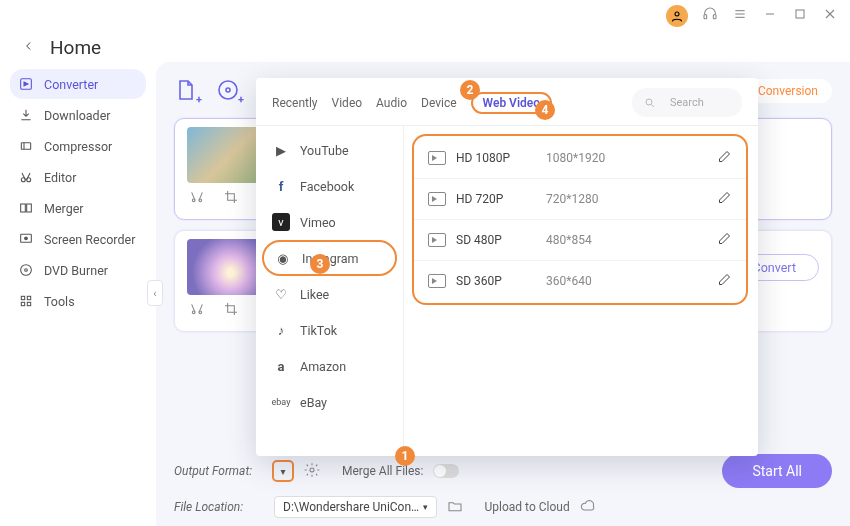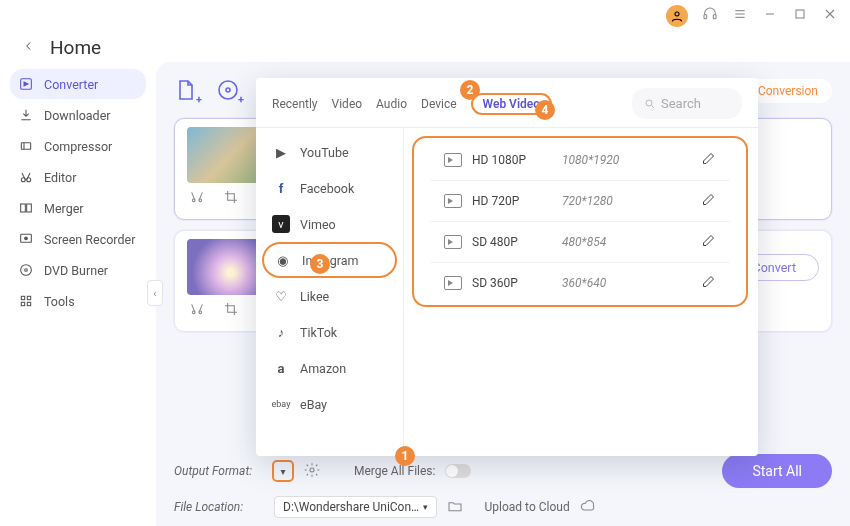--- a/index.html
+++ b/index.html
@@ -48,34 +48,34 @@
 .select-box { border: 1px solid #ddd; border-radius: 4px; padding: 3px 8px; background: #fff; min-width: 140px; font-size: 12px; color: #444; display: inline-flex; align-items: center; justify-content: space-between; }
 .dd-btn { width: 22px; height: 22px; border: 2px solid #f08a3a; border-radius: 5px; display: flex; align-items: center; justify-content: center; font-size: 10px; color: #555; margin-left: -2px; }
 .toggle { width: 26px; height: 14px; background: #ddd; border-radius: 8px; position: relative; }
 .toggle::after { content:""; position:absolute; width:12px; height:12px; background:#fff; border-radius:50%; left:1px; top:1px; }
 .start-all { margin-left: auto; background: #8c7bf5; color: #fff; border: none; padding: 9px 30px; border-radius: 20px; font-size: 14px; text-align: right; }
 
 .popup { position: absolute; top: 78px; left: 256px; width: 502px; height: 378px; background: #fff; border-radius: 4px; box-shadow: 0 8px 30px rgba(40,40,80,.18); display: flex; flex-direction: column; }
 .popup-header { display: flex; align-items: center; padding: 10px 16px 8px; gap: 14px; border-bottom: 1px solid #eee; font-size: 12px; color: #666; }
 .popup-header span { cursor: pointer; padding: 4px 0; }
 .popup-header .active-tab { color: #5a55d6; border: 2px solid #f08a3a; border-radius: 12px; padding: 2px 10px; font-weight: 600; }
-.search-pill { margin-left: auto; background: #f7f7fa; border-radius: 14px; padding: 4px 12px; display: flex; align-items: center; gap: 5px; font-size: 13px; color: #aaa; width: 110px; }
+.search-pill { margin-left: auto; background: #f7f7fa; border-radius: 14px; padding: 4px 12px; display: flex; align-items: center; gap: 14px; font-size: 11px; color: #aaa; width: 110px; }
 .popup-body { display: flex; flex: 1; overflow: hidden; }
 .platform-col { width: 148px; border-right: 1px solid #eee; padding: 6px 0; overflow: auto; }
 .plat { display: flex; align-items: center; gap: 10px; padding: 9px 16px; font-size: 12.5px; color: #555; cursor: pointer; }
 .plat.selected { border: 2px solid #f08a3a; border-radius: 18px; margin: 0 6px; padding: 7px 10px; }
 .plat .ico { width: 18px; height: 18px; display: flex; align-items: center; justify-content: center; font-size: 13px; }
 .res-col { flex: 1; padding: 0; position: relative; }
-.res-group-hl { border: 2.5px solid #f08a3a; border-radius: 14px; margin: 8px 10px 15px 8px; padding: 2px 16px; }
+.res-group-hl { border: 2.5px solid #f08a3a; border-radius: 14px; margin: 8px 10px 15px 8px; padding: 2px 0; }
 .res-row { display: flex; align-items: center; padding: 11px 14px; font-size: 12px; color: #444; border-bottom: 1px solid #f2f2f2; }
 .res-row:last-child { border-bottom: none; }
 .res-row .ricon { width: 18px; height: 14px; border: 1.5px solid #888; border-radius: 2px; margin-right: 10px; position: relative; flex-shrink: 0; }
 .res-row .ricon::after { content:""; position:absolute; left:3px; top:3px; border-left:5px solid #888; border-top:3px solid transparent; border-bottom:3px solid transparent; }
 .res-row .name { width: 90px; }
-.res-row .dim { color: #888; font-style: italic; }
+.res-row .dim { color: #888; }
 .res-row .edit { margin-left: auto; }
 .res-row .edit svg { width: 15px; height: 15px; }
 
 .step-badge { position: absolute; width: 20px; height: 20px; background: #f08a3a; color: #fff; border-radius: 50%; font-size: 12px; font-weight: 700; display: flex; align-items: center; justify-content: center; z-index: 50; }
 
 .handle { position: absolute; left: 147px; top: 280px; width: 16px; height: 26px; background: #fff; border: 1px solid #e3e3ee; border-radius: 4px; display: flex; align-items: center; justify-content: center; font-size: 11px; color: #888; }
 
 svg { stroke: currentColor; fill: none; stroke-width: 1.6; }
 </style>
 </head>
@@ -247,21 +247,21 @@
     </div>
 
     <div class="footer">
       <div class="footer-row">
         <span class="label">Output Format:</span>
         <span class="dd-btn">▾</span>
         <span style="color:#888"><svg viewBox="0 0 24 24" width="16" height="16">
               <circle cx="12" cy="12" r="3"></circle>
               <path d="M12 2v3m0 14v3M4 12H1m22 0h-3M6 6l-2-2m16 16l-2-2M6 18l-2 2M18 6l2-2"></path>
             </svg></span>
-        <span style="margin-left:24px">Merge All Files:</span>
+        <span style="margin-left:12px">Merge All Files:</span>
         <span class="toggle"></span>
         <button class="start-all">Start All</button>
       </div>
       <div class="footer-row">
         <span class="label">File Location:</span>
         <span class="select-box" style="min-width:160px">
             <span style="white-space:nowrap;overflow:hidden;text-overflow:ellipsis;max-width:140px;display:inline-block">D:\Wondershare UniConverter 1</span> 
             <span style="font-size:9px">▾</span>
           </span>
         <span style="color:#888"><svg viewBox="0 0 24 24" width="16" height="16">

